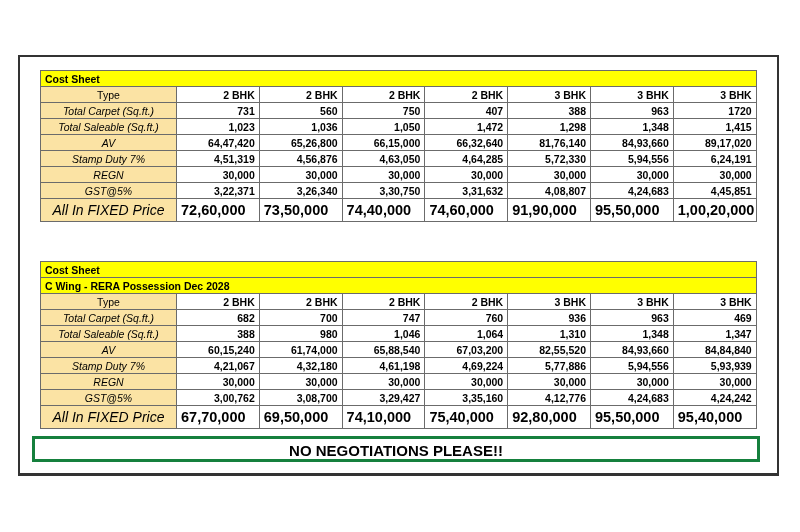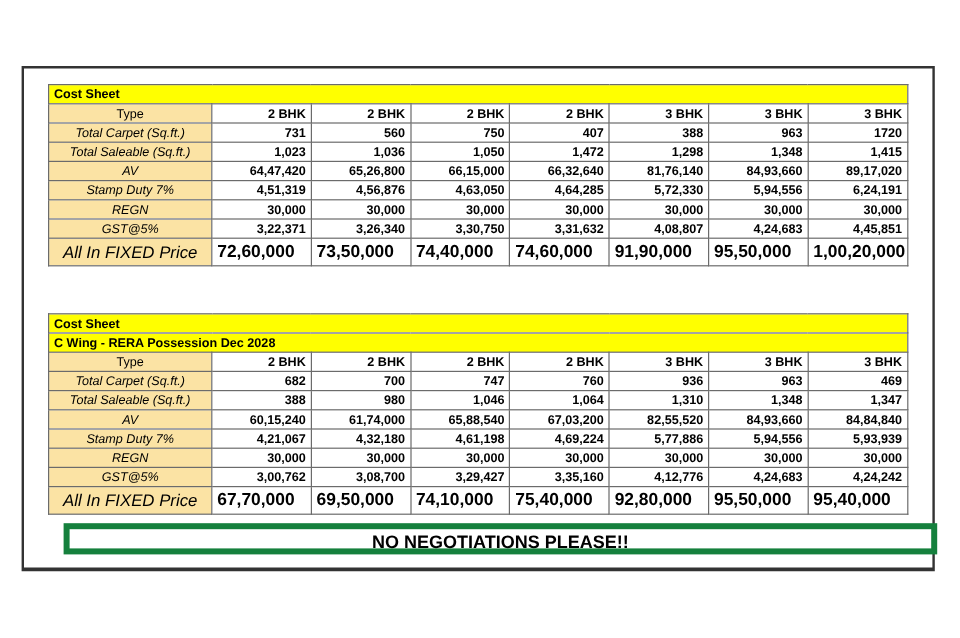--- a/index.html
+++ b/index.html
@@ -16,22 +16,22 @@
   .yel td { background:#ffff00; font-weight:bold; border-color:#7a7a40; height:16px; }
   td.lab { background:#fbe3a4; text-align:center; font-weight:normal; font-style:italic; }
   td.lab.type { font-style:normal; }
   td.c { text-align:right; font-weight:bold; }
   td.r { text-align:right; font-weight:bold; }
   tr.big td { height:22px; font-size:14.5px; }
   tr.big td.lab { font-size:14px; }
   tr.big td.c { text-align:left; }
   #t1 { top:70px; }
   #t2 { top:261px; }
-  .banner { position:absolute; left:53px; top:436px; width:728px; height:26px;
-            border:5px solid #15803d; box-sizing:border-box; text-align:center;
+  .banner { position:absolute; left:32px; top:436px; width:728px; height:26px;
+            border:3px solid #15803d; box-sizing:border-box; text-align:center;
             font-weight:bold; font-size:15px; line-height:24px; }
 </style>
 </head>
 <body>
 
 <div class="frame"></div>
 
 <table class="cs" id="t1">
     <colgroup>
       <col class="lab">

